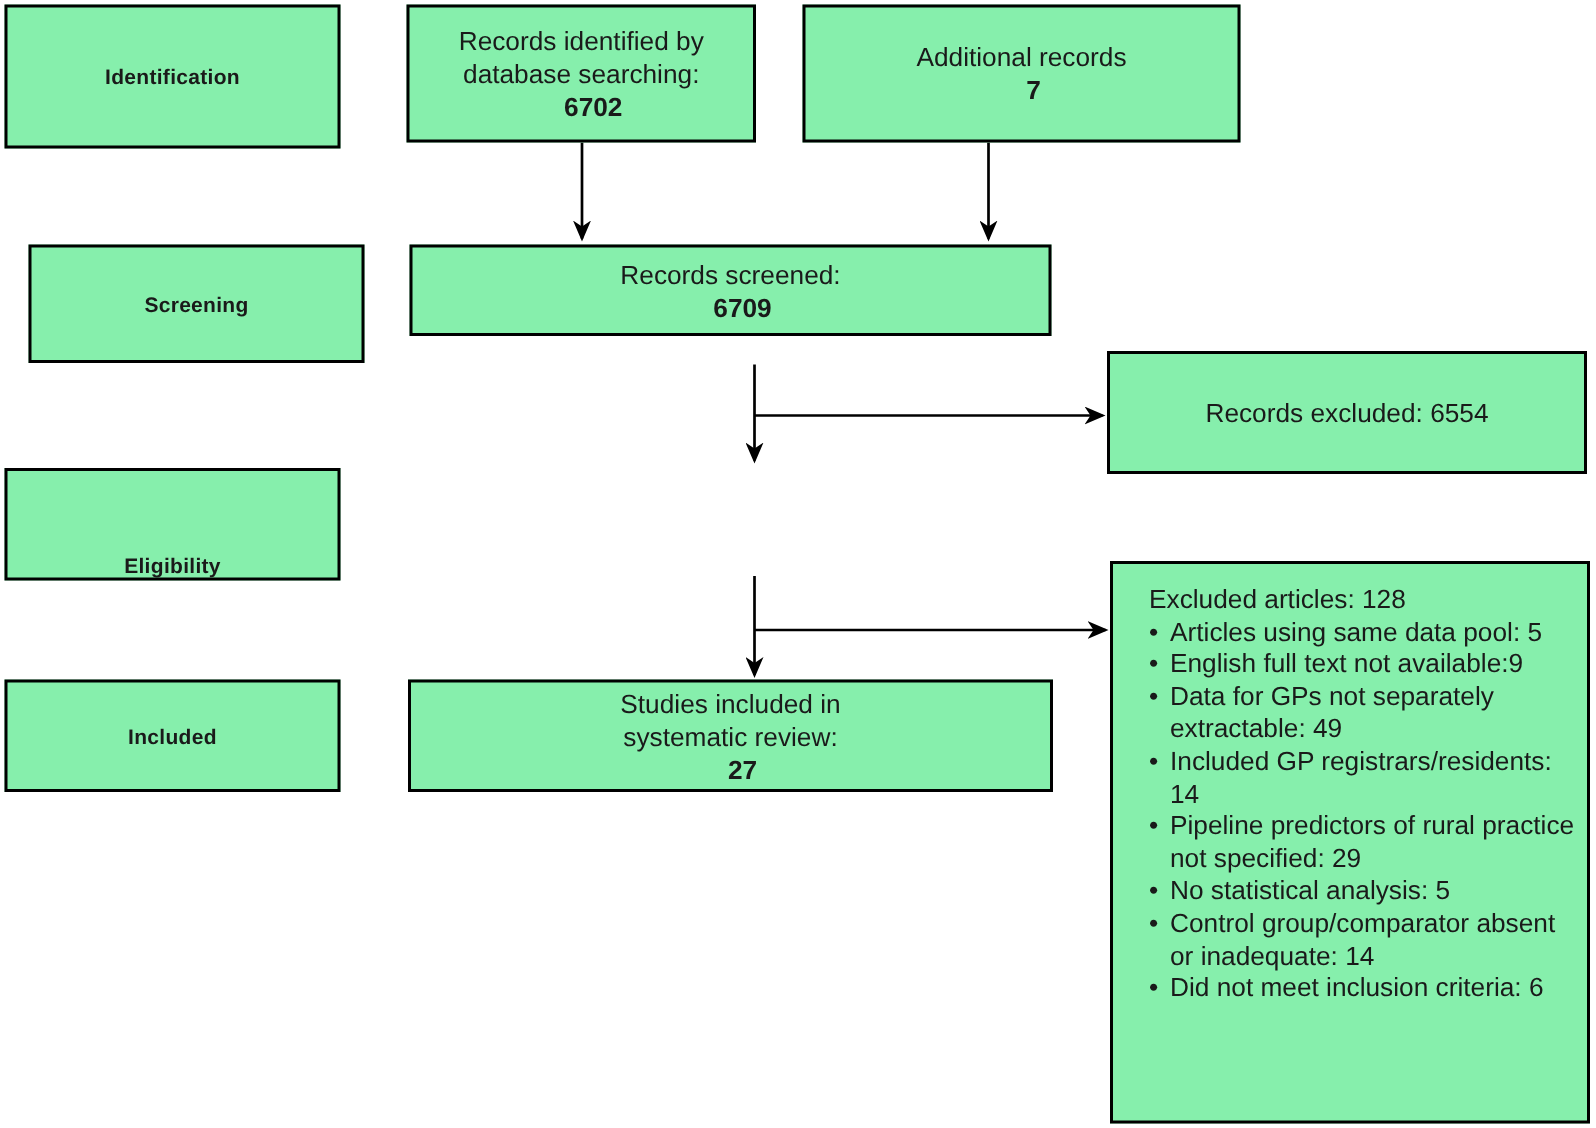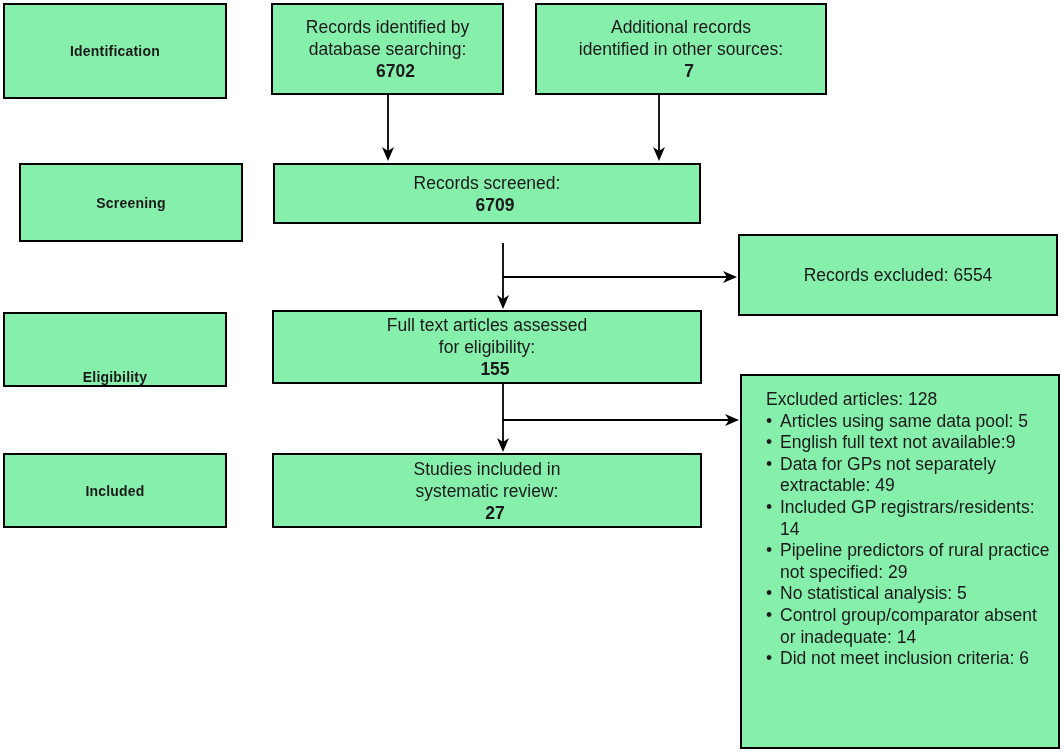--- a/index.html
+++ b/index.html
@@ -114,34 +114,28 @@
   </div>
 
   <div class="box centered node-text" id="db-search">
     <div>Records identified by</div>
     <div>database searching:</div>
     <div class="count">6702</div>
   </div>
 
   <div class="box centered node-text" id="other-sources">
     <div>Additional records</div>
-    <div>identified in other sources:</div>
     <div class="count">7</div>
   </div>
 
   <div class="box centered node-text" id="screened">
     <div>Records screened:</div>
     <div class="count">6709</div>
   </div>
 
-  <div class="box centered node-text" id="full-text">
-    <div>Full text articles assessed</div>
-    <div>for eligibility:</div>
-    <div class="count">155</div>
-  </div>
 
   <div class="box centered node-text" id="included-studies">
     <div>Studies included in</div>
     <div>systematic review:</div>
     <div class="count">27</div>
   </div>
 
   <div class="box centered node-text" id="records-excluded">
     <div>Records excluded: 6554</div>
   </div>

